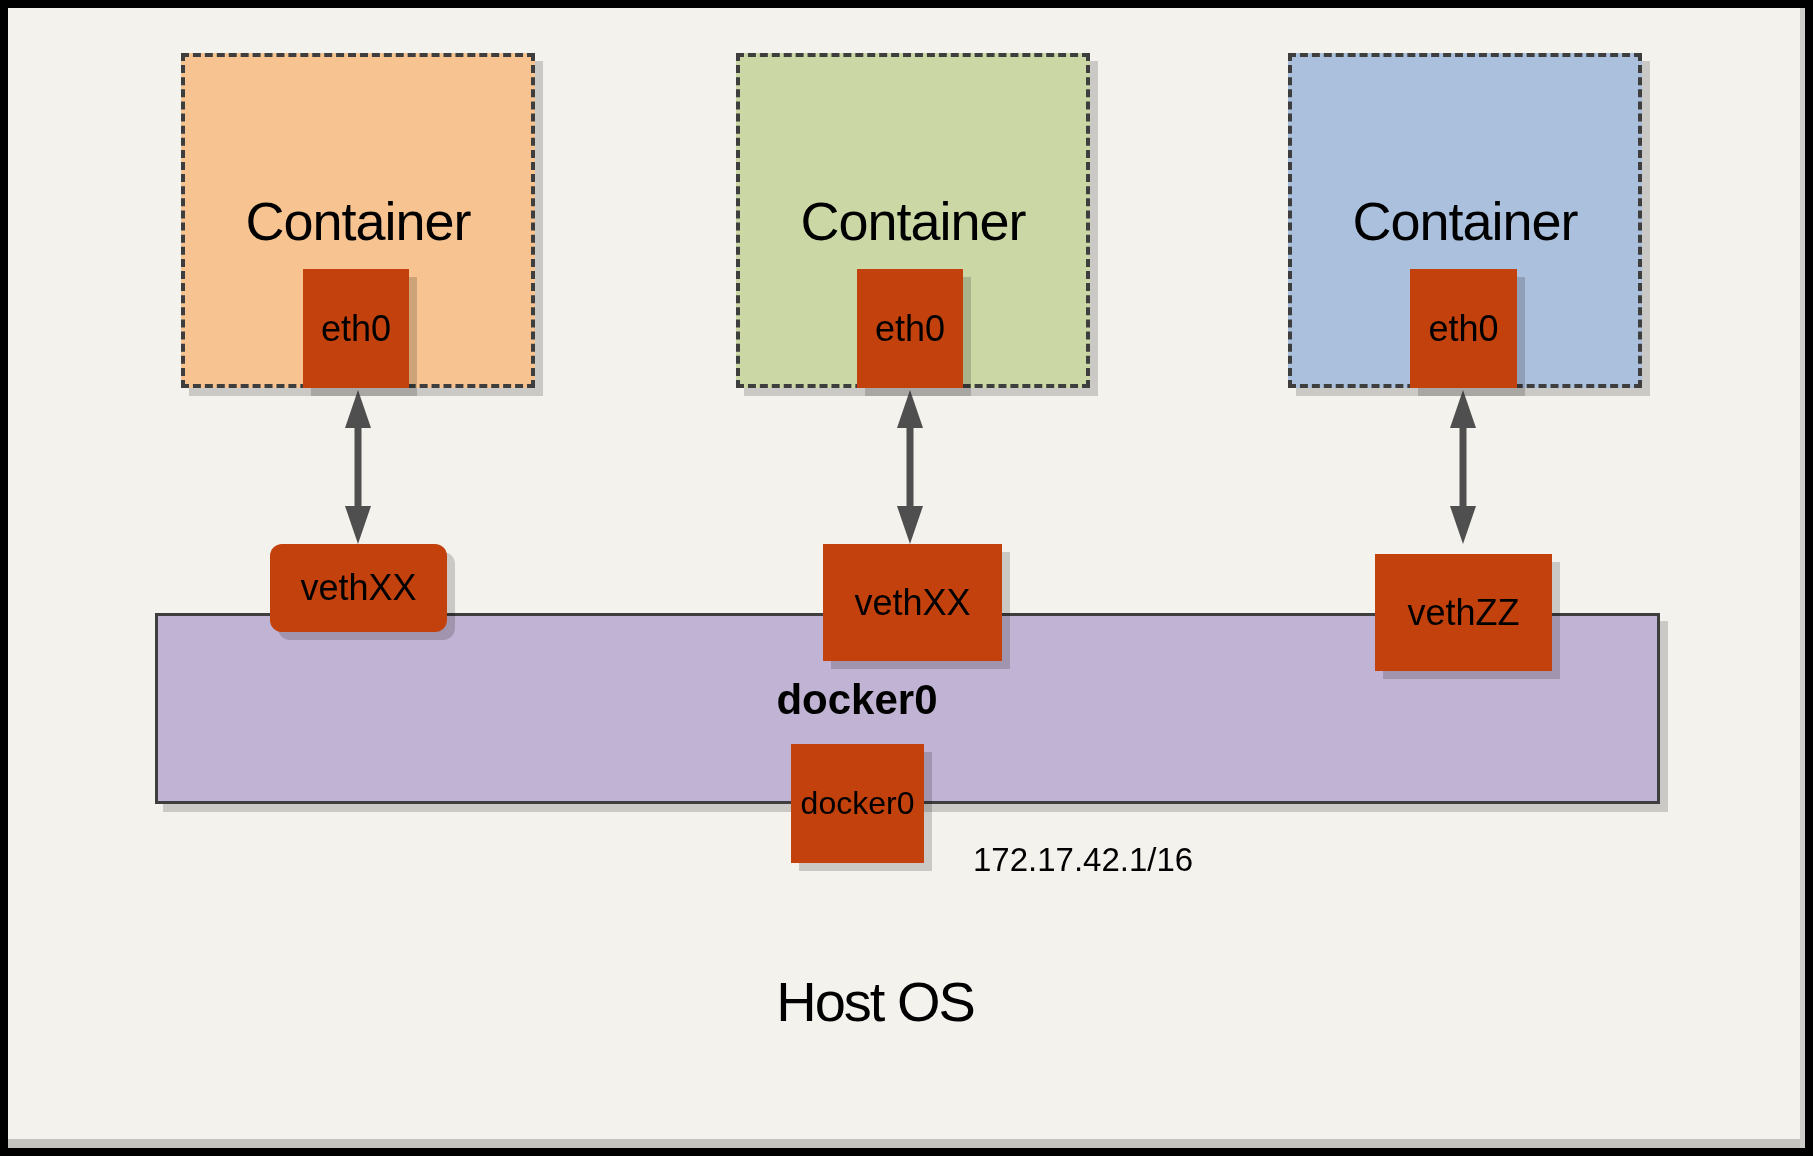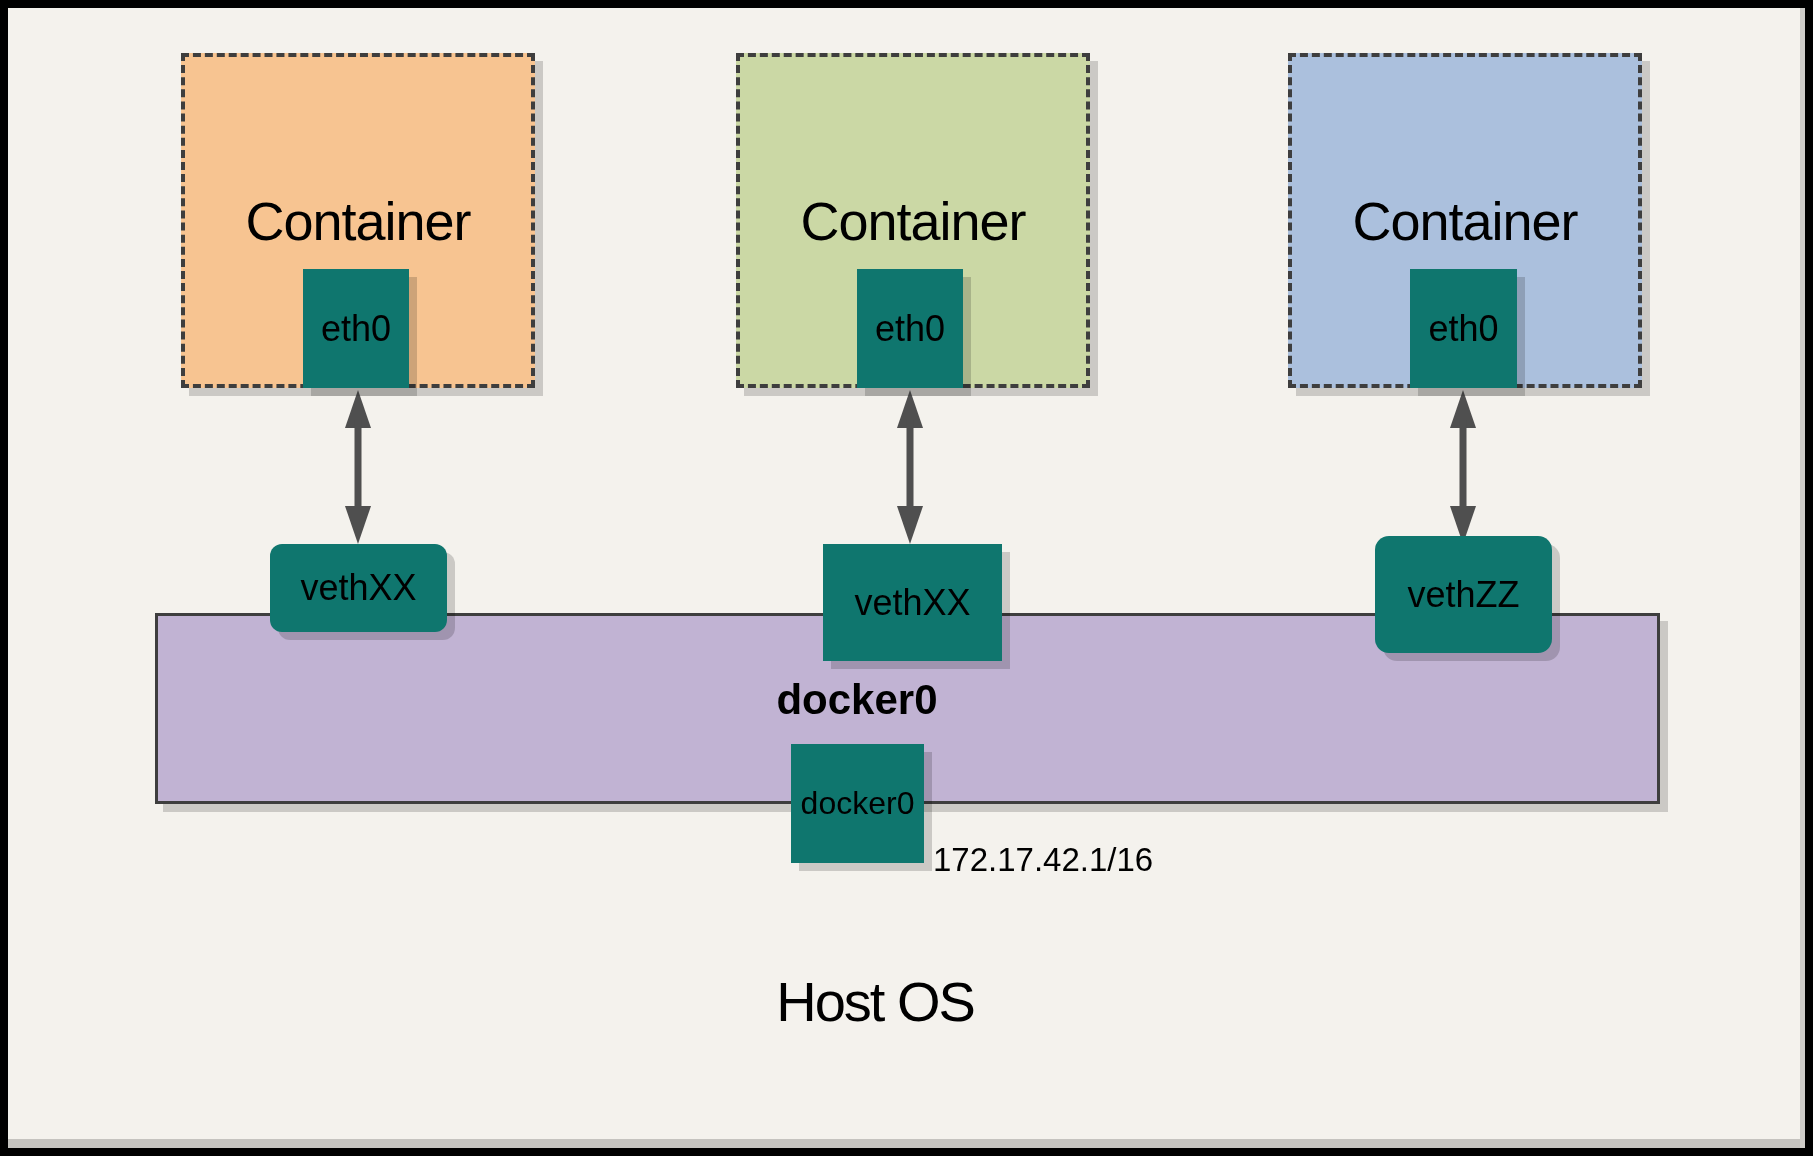--- a/index.html
+++ b/index.html
@@ -21,46 +21,46 @@
   #c1{left:181px;background:#F7C491;}
   #c2{left:736px;background:#CBD8A5;}
   #c3{left:1288px;background:#ABC0DD;}
   .container-label{
     position:absolute;left:0;right:0;top:134px;text-align:center;
     font-size:54px;font-weight:normal;letter-spacing:-1px;line-height:60px;
   }
 
   
   .note{
-    position:absolute;background:#0f766e;box-shadow:8px 8px 0 rgba(0,0,0,0.17);
+    position:absolute;background:#c2410c;box-shadow:8px 8px 0 rgba(0,0,0,0.17);
     display:flex;align-items:center;justify-content:center;
     font-size:36px;z-index:5;
   }
   #eth1{left:303px;top:269px;width:106px;height:119px;}
   #eth2{left:857px;top:269px;width:106px;height:119px;}
   #eth3{left:1410px;top:269px;width:107px;height:119px;}
   #veth1{left:270px;top:544px;width:177px;height:88px;border-radius:12px;}
   #veth2{left:823px;top:544px;width:179px;height:117px;}
-  #veth3{left:1375px;top:536px;width:177px;height:117px;border-radius:14px;}
+  #veth3{left:1375px;top:554px;width:177px;height:117px;}
   #dockerif{left:791px;top:744px;width:133px;height:119px;font-size:32px;}
 
   
   .arrow{position:absolute;top:390px;width:30px;height:154px;z-index:4;}
   #a1{left:343px;} #a2{left:895px;} #a3{left:1448px;}
 
   
   .bar{
     position:absolute;left:155px;top:613px;width:1505px;height:191px;box-sizing:border-box;
     background:#C1B3D3;border:3px solid #3E3E3E;box-shadow:8px 8px 0 rgba(0,0,0,0.17);z-index:3;
   }
   .bar-label{
     position:absolute;left:757px;top:676px;width:200px;text-align:center;
     font-size:42px;font-weight:bold;z-index:6;line-height:48px;
   }
-  .ip-label{position:absolute;left:933px;top:840px;font-size:33px;z-index:6;line-height:40px;}
+  .ip-label{position:absolute;left:933px;top:840px;font-size:33px;z-index:6;line-height:40px;padding-left:40px;}
   .host-label{
     position:absolute;left:475px;top:952px;width:800px;text-align:center;
     font-size:56px;letter-spacing:-2px;z-index:6;line-height:100px;
   }
 </style>
 </head>
 <body>
 
 <div class="page">
 

